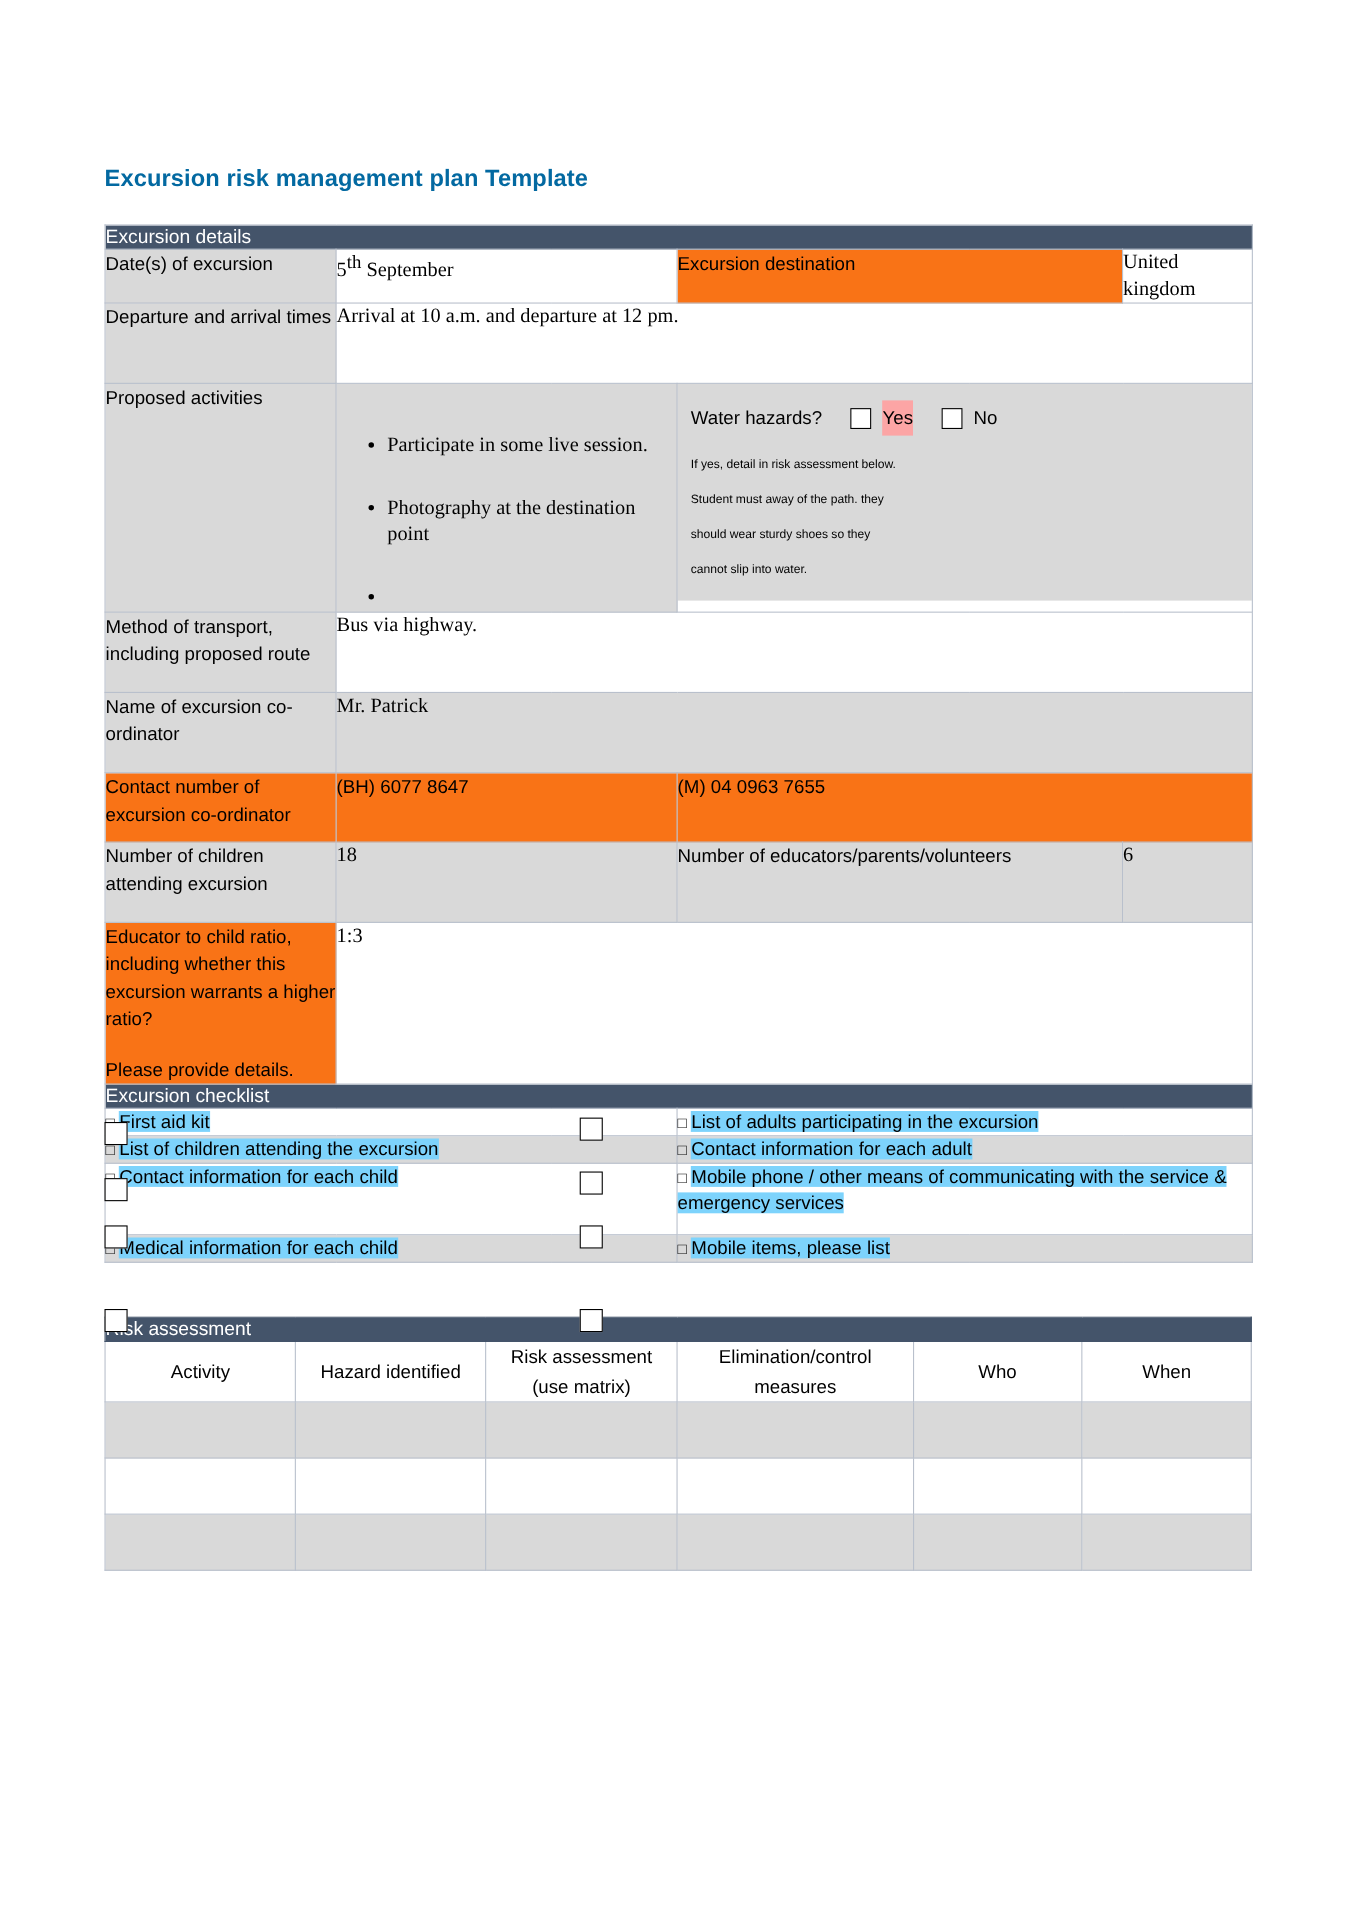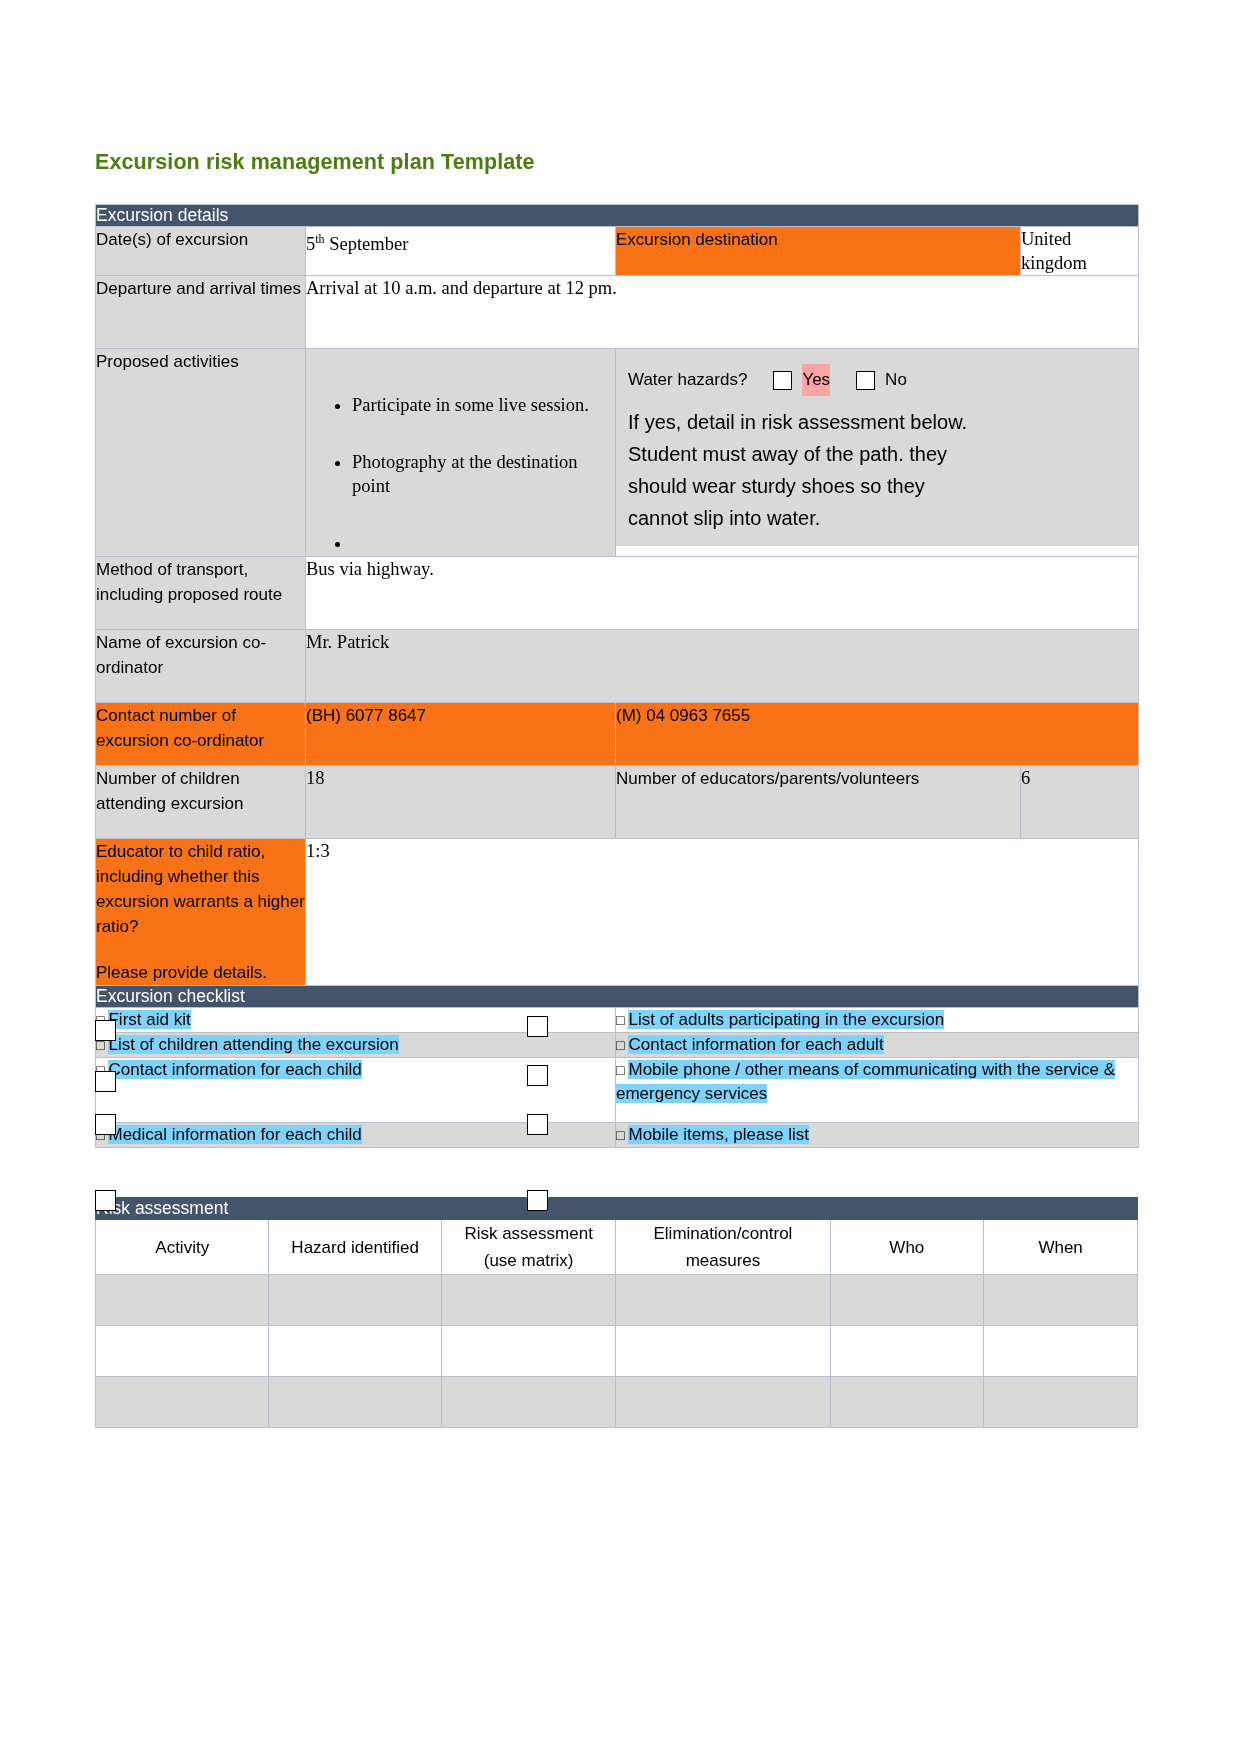--- a/index.html
+++ b/index.html
@@ -17,21 +17,21 @@
   .page {
     position: relative;
     width: 1242px;
     min-height: 1756px;
     box-sizing: border-box;
     padding: 150px 95px 40px 95px;
   }
   .doc-title {
     font-size: 21.5px;
     font-weight: bold;
-    color: #4d7c0f;
+    color: #0369a1;
     letter-spacing: 0.1px;
     margin: 0 0 29px 0;
   }
 
   table.tbl {
     border-collapse: collapse;
     width: 1043px;
     table-layout: fixed;
   }
   table.tbl td {
@@ -55,21 +55,21 @@
   }
   .lbl.white { background: #f97316; }
   .val {
     font-family: "Liberation Serif", serif;
     font-size: 18.5px;
     line-height: 24px;
     padding: 9px 10px 10px 10px;
     background: #ffffff;
   }
   .val.grey { background: #d9d9d9; }
-  .val sup { font-size: 12px; vertical-align: super; }
+  .val sup { font-size: 17px; vertical-align: super; }
 
   .act-list {
     margin: 0;
     padding: 0 0 0 46px;
     font-family: "Liberation Serif", serif;
     font-size: 18.5px;
     line-height: 24.5px;
   }
   .act-list li { margin-bottom: 1px; margin-top: 32px; }
   .act-list li.empty { list-style: disc; min-height: 24px; }
@@ -91,21 +91,21 @@
     display: inline-block;
     width: 19px;
     height: 19px;
     border: 1.6px solid #000;
     background: #fff;
     box-sizing: border-box;
     margin-right: 10px;
     vertical-align: middle;
   }
   .hl { background: #fca5a5; }
-  .water-sub { font-size: 20px; line-height: 32px; }
+  .water-sub { font-size: 11px; line-height: 32px; }
 
   
   .chk-cell {
     background: #ffffff;
     font-size: 17px;
     line-height: 24px;
     padding: 11px 12px 11px 12px;
   }
   .chk-cell.grey { background: #d9d9d9; }
   .sq {

